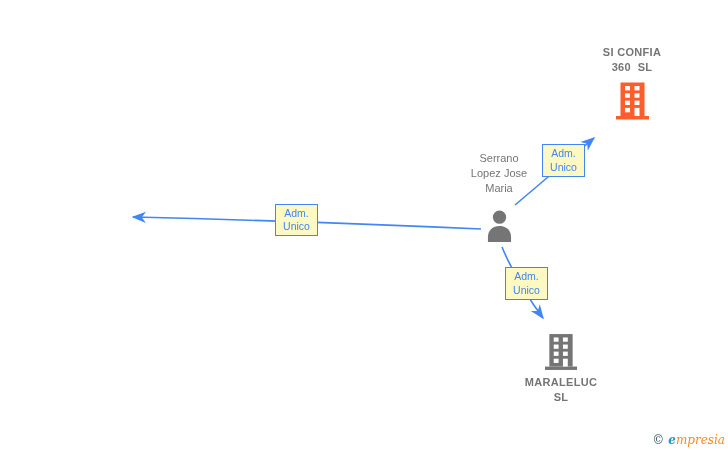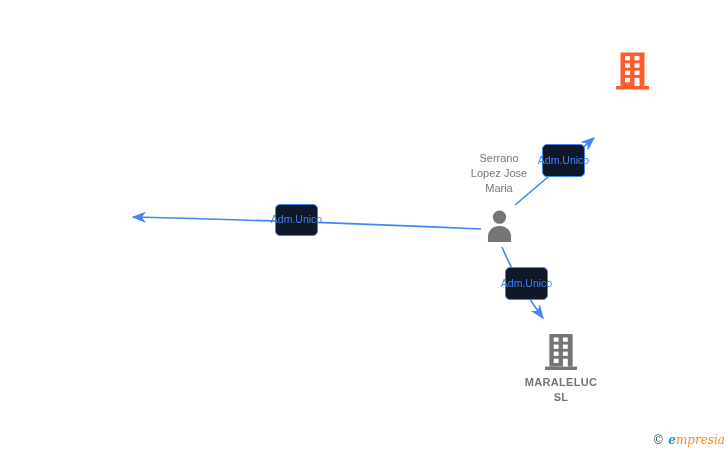--- a/index.html
+++ b/index.html
@@ -15,22 +15,22 @@
   .nline { white-space:pre; line-height:15px; font-size:11px; color:#757575; text-align:center; }
   .company .nline { font-weight:bold; letter-spacing:0.3px; }
   .person-name .nline { font-weight:normal; }
 
   .bicon-gray { fill:#757575; }
   .bicon-orange { fill:#fb5d2d; }
   .picon { fill:#757575; }
 
   .edge-label {
     position:absolute; box-sizing:border-box;
-    border:1.5px solid #4285f4; border-radius:5px; background:#0f172a;
-    display:flex; justify-content:center; align-items:center;
+    border:1.5px solid #4285f4; border-radius:0; background:#fef9c3;
+    display:flex; flex-direction:column; justify-content:center; align-items:center;
     color:#4285f4; font-size:10.5px; line-height:13.5px; text-align:center;
   }
 
   .watermark {
     position:absolute; right:3px; bottom:3px;
     font-size:12px; cursor:pointer;
     font-family:"DejaVu Serif", serif;
   }
   .wm-c { color:#33576b; font-style:normal; margin-right:4px; }
   .wm-e { color:#2196c4; font-style:italic; font-weight:bold; }
@@ -46,20 +46,24 @@
       <marker id="arrowhead" viewBox="0 0 10 10" markerWidth="9" markerHeight="9" refX="9" refY="5" orient="auto">
         <path d="M0,1.1 L10,5 L0,8.9 L2.9,5 Z" fill="#4285f4"></path>
       </marker>
     </defs>
     <path class="edge" d="M481,229 C390,225 255,220 133,217" marker-end="url(#arrowhead)"></path>
     <path class="edge" d="M515,205 L594,138" marker-end="url(#arrowhead)"></path>
     <path class="edge" d="M502,247 Q517,283 543,318" marker-end="url(#arrowhead)"></path>
   </svg>
 
   <div class="node company" style="left:572px; top:45px; width:120px;">
+    <div>
+      <div class="nline">SI CONFIA</div>
+      <div class="nline">360  SL</div>
+    </div>
     <svg width="33" height="38" viewBox="0 0 33 37" style="margin-top:7px;" class="bicon-orange">
       <rect x="0" y="33.5" width="33" height="3.5"></rect>
       <rect x="4.5" y="0" width="24" height="33.5"></rect>
       <g fill="#ffffff">
         <rect x="9" y="3.5" width="5" height="4.4"></rect>  
           <rect x="18.5" y="3.5" width="5" height="4.4"></rect>
         <rect x="9" y="10.8" width="5" height="4.4"></rect> 
           <rect x="18.5" y="10.8" width="5" height="4.4"></rect>
         <rect x="9" y="18.1" width="5" height="4.4"></rect> 
           <rect x="18.5" y="18.1" width="5" height="4.4"></rect>

